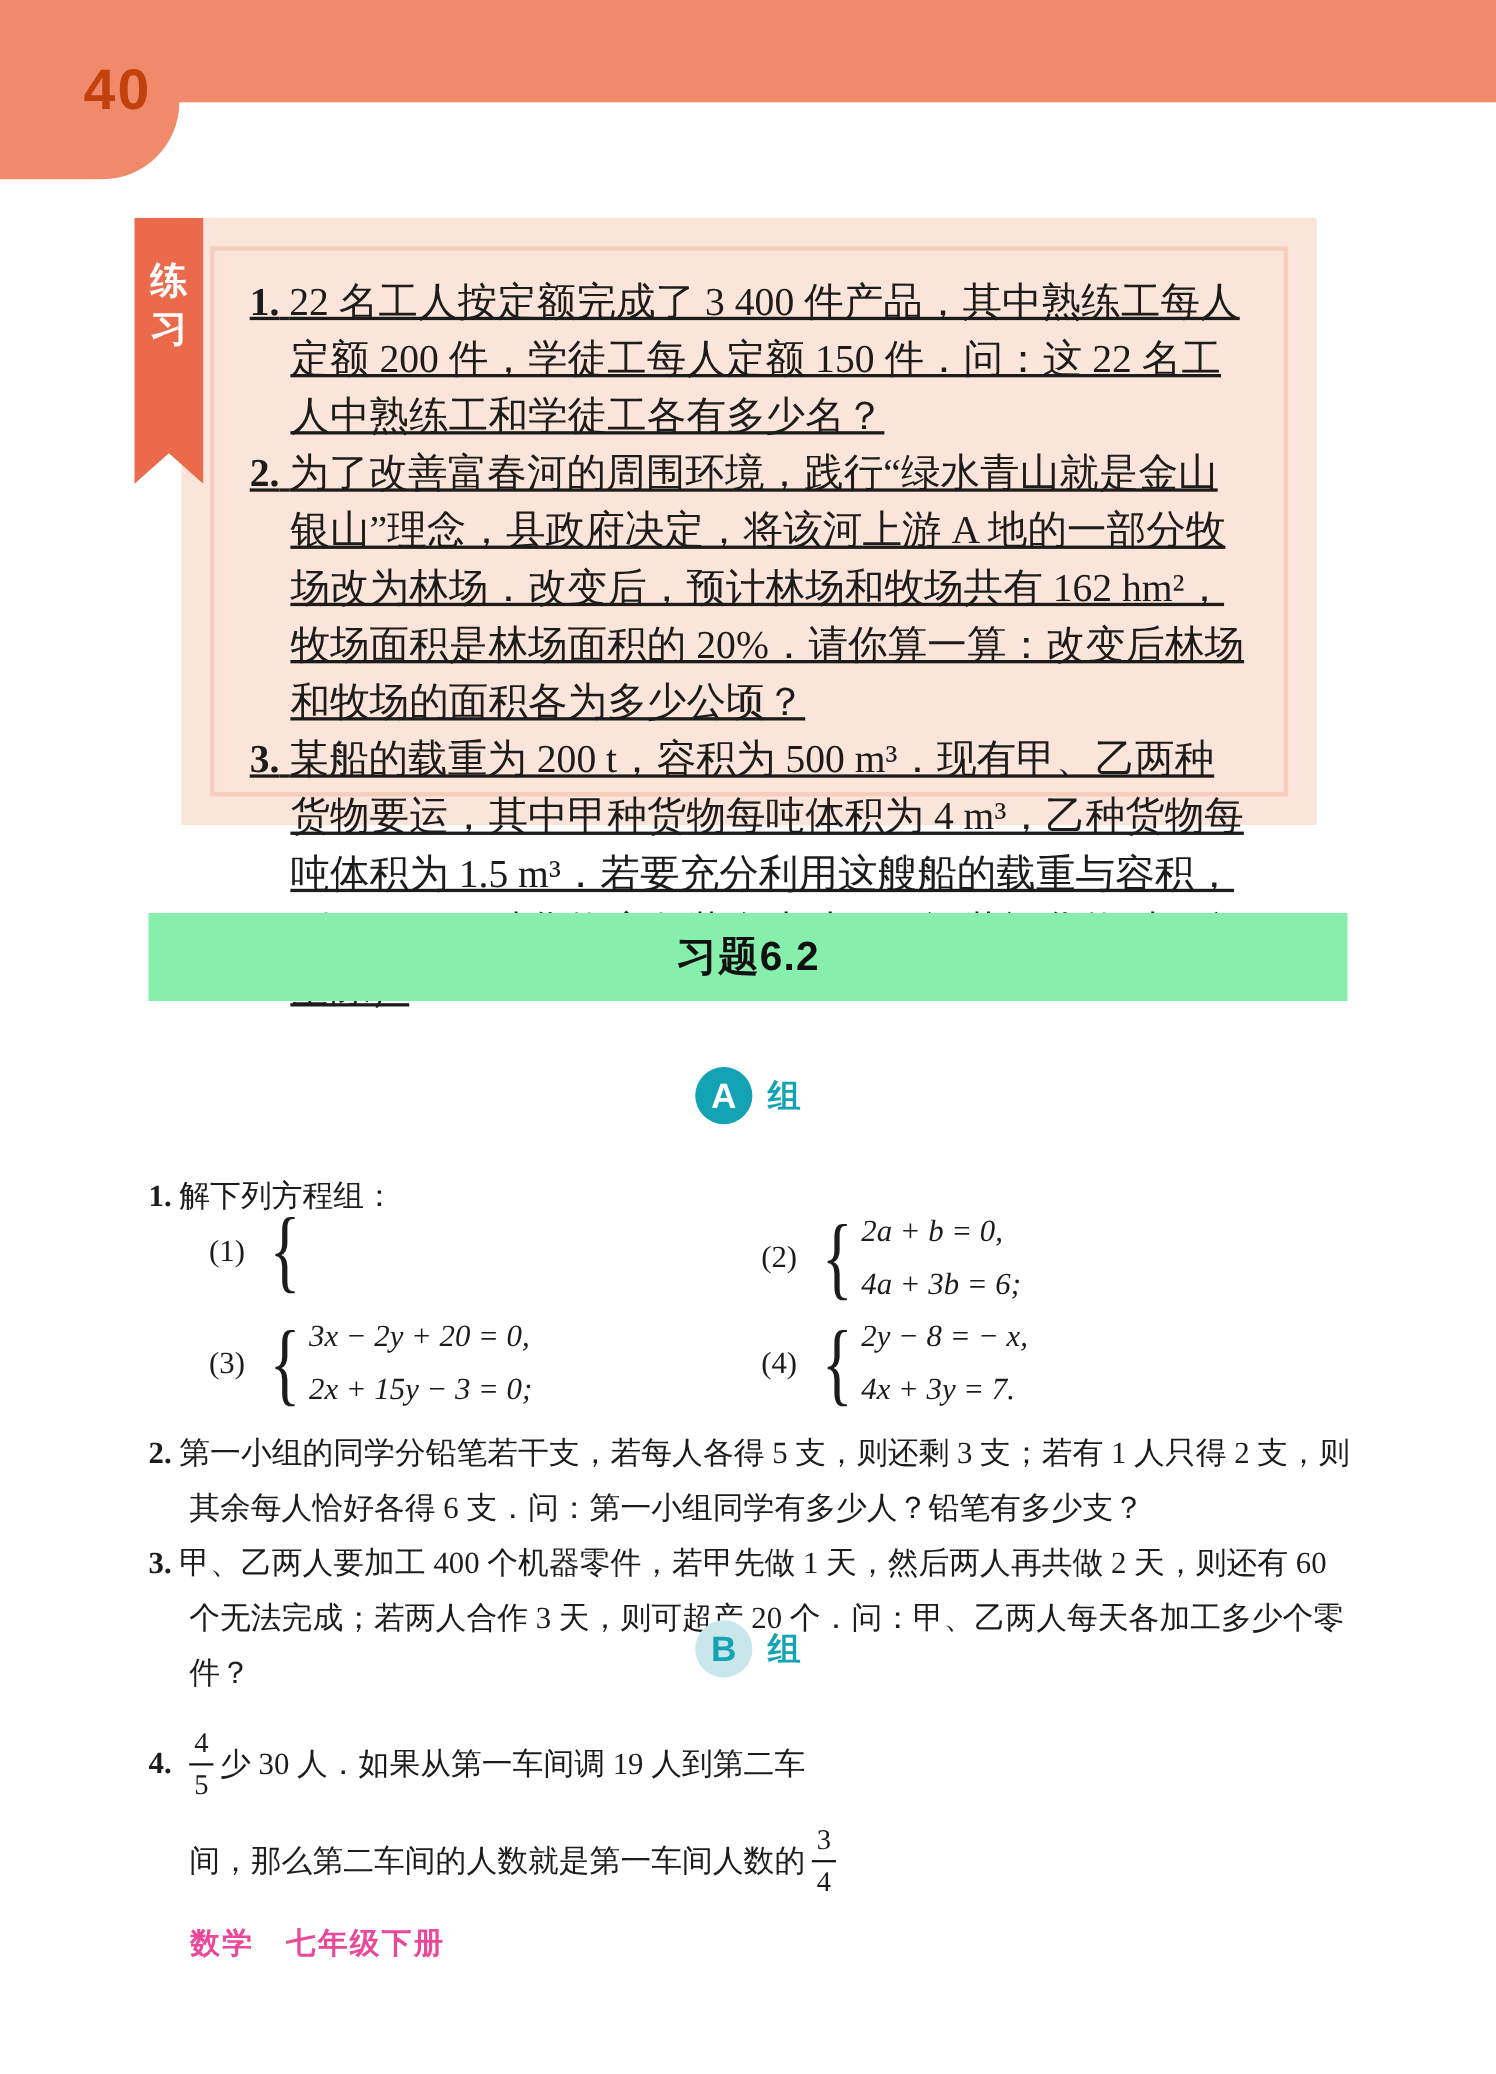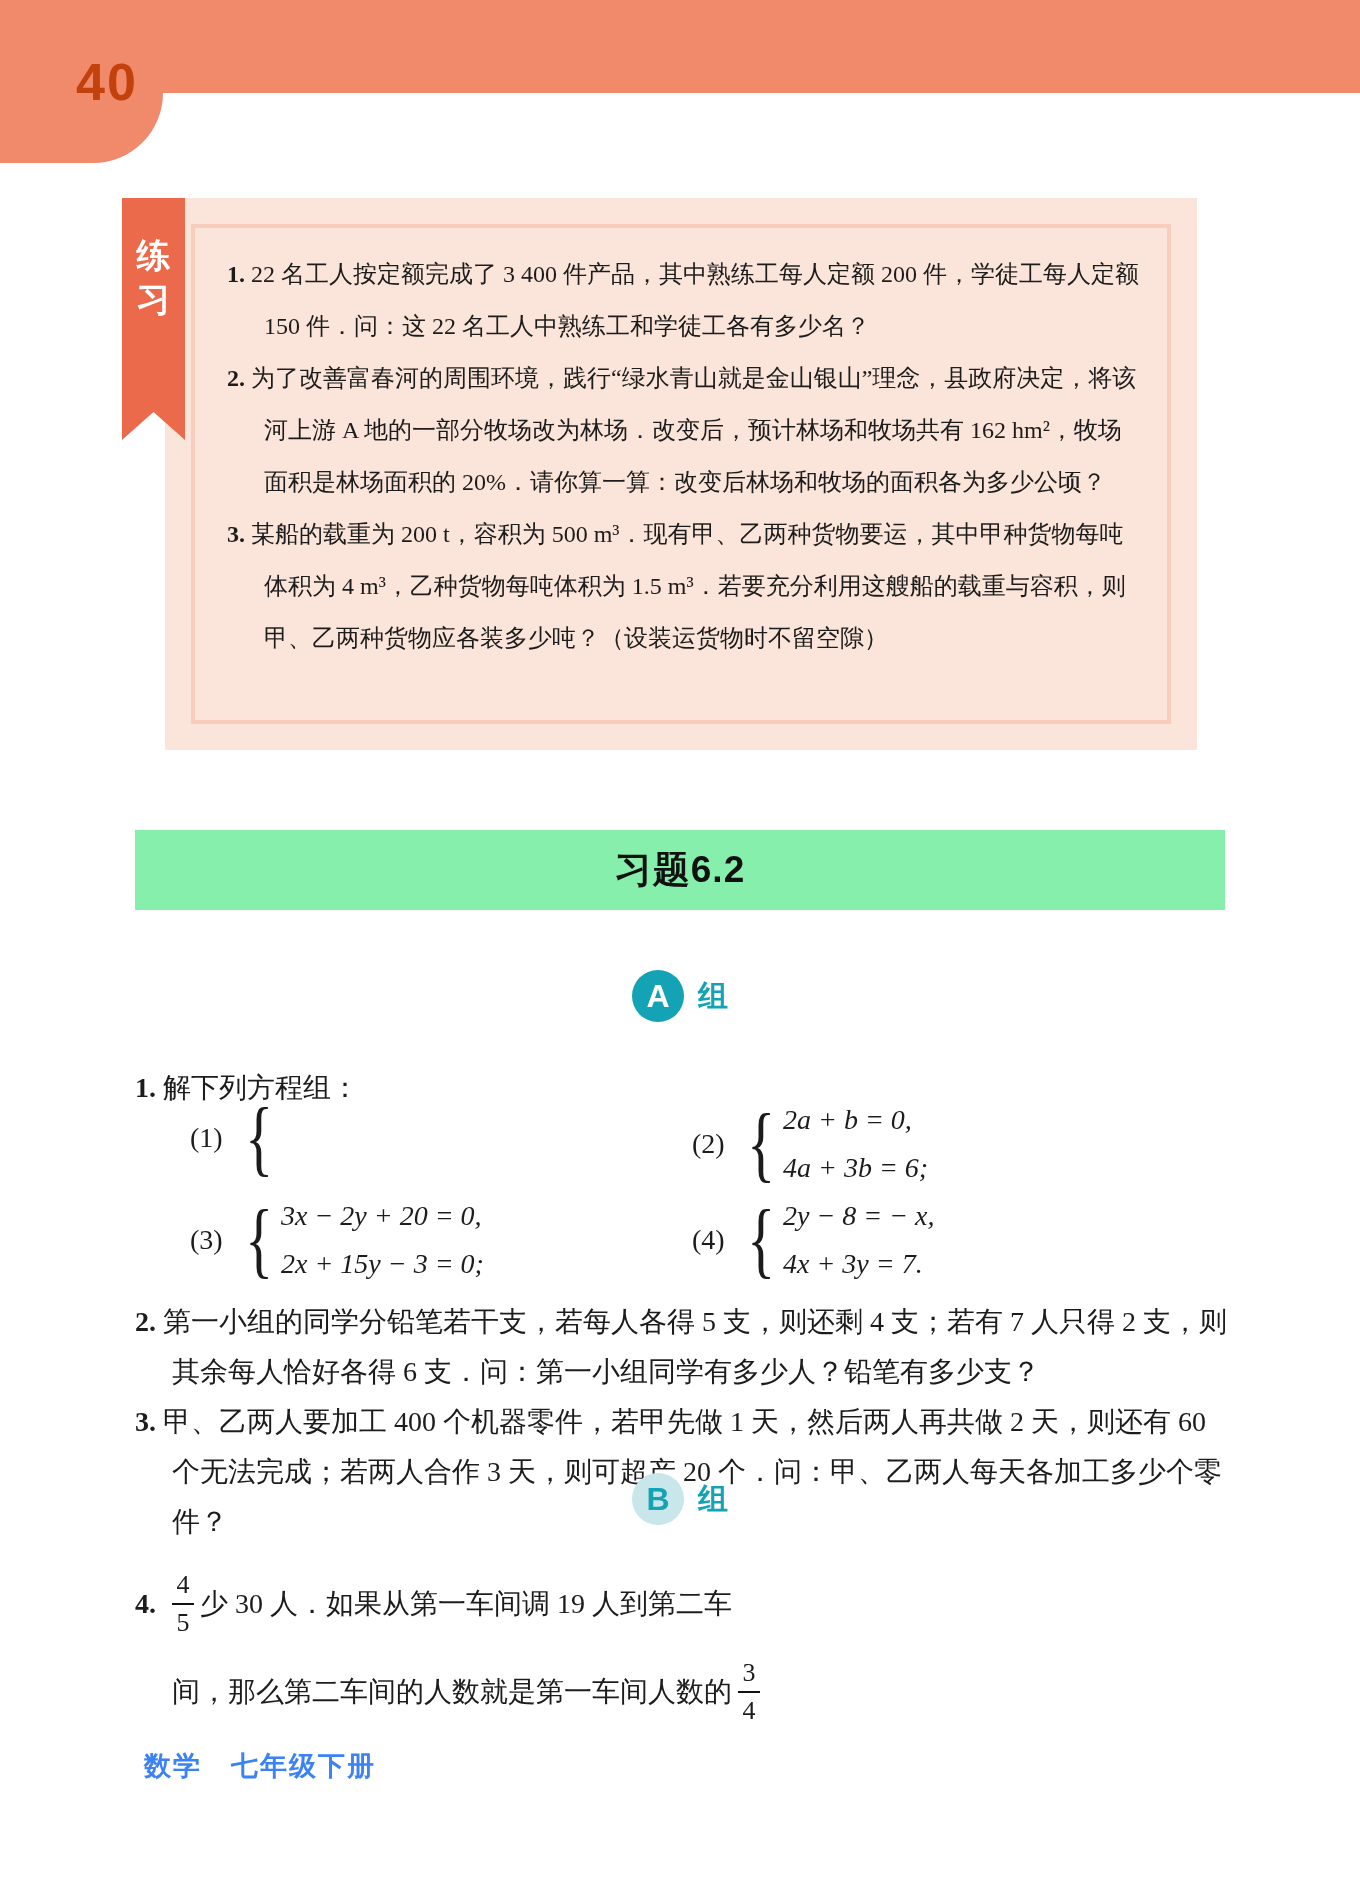--- a/index.html
+++ b/index.html
@@ -34,21 +34,21 @@
   }
   .pframe{
     position:absolute;left:26px;top:26px;right:26px;bottom:26px;
     border:4px solid #f6cebb;
   }
   .pcontent{
     position:absolute;left:62px;top:50px;width:912px;
   }
   .prob{
     margin:0;padding-left:37px;text-indent:-37px;
-    font-size:24px;line-height:52px;
+    font-size:36px;line-height:52px;text-decoration:underline;
   }
   .prob .num{font-family:"Liberation Serif","DejaVu Serif",serif;}
   .ribbon{
     position:absolute;left:122px;top:198px;width:63px;height:242px;
     background:#ec6a4c;
     clip-path:polygon(0 0,100% 0,100% 100%,50% calc(100% - 28px),0 100%);
     display:flex;flex-direction:column;align-items:center;
     padding-top:40px;box-sizing:border-box;gap:10px;
   }
   .ribbon span{
@@ -118,23 +118,23 @@
   .p4l1{left:135px;top:1562px;height:84px;}
   .p4l2{left:172px;top:1650px;height:84px;}
   .p4line b{margin-right:10px;}
   .frac{
     display:inline-flex;flex-direction:column;align-items:center;
     margin:0 6px;font-size:26px;line-height:1.15;
   }
   .fbar{width:22px;height:2px;background:#111111;margin:3px 0;}
   
   .footer{
-    position:absolute;left:144px;top:1748px;
-    font-family:"Liberation Sans","DejaVu Sans",sans-serif;
-    font-weight:bold;font-size:27px;color:#3b82f6;letter-spacing:2px;
+    position:absolute;left:173px;top:1748px;
+    font-family:"Liberation Sans","DejaVu Sans",sans-serif;
+    font-weight:bold;font-size:27px;color:#ec4899;letter-spacing:2px;
   }
 </style>
 </head>
 <body>
 
 <div class="topbar"></div>
 <div class="corner"></div>
 <span class="pagenum">40</span>
 
 <div class="pbox">
@@ -183,21 +183,21 @@
 </div>
 <div class="system s4">
   <span class="syslabel">(4)</span>
   <span class="brace">{</span>
   <span class="eq-lines">
     <span class="eq-line">2y − 8 = − x,</span>
     <span class="eq-line">4x + 3y = 7.</span>
   </span>
 </div>
 
-<div class="mprob" id="p2"><b>2.</b> <span>第一小组的同学分铅笔若干支，若每人各得 5 支，则还剩 4 支；若有 7 人只得 2 支，则其余每人恰好各得 6 支．问：第一小组同学有多少人？铅笔有多少支？</span></div>
+<div class="mprob" id="p2"><b>2.</b> <span>第一小组的同学分铅笔若干支，若每人各得 5 支，则还剩 3 支；若有 1 人只得 2 支，则其余每人恰好各得 6 支．问：第一小组同学有多少人？铅笔有多少支？</span></div>
 <div class="mprob" id="p3"><b>3.</b> <span>甲、乙两人要加工 400 个机器零件，若甲先做 1 天，然后两人再共做 2 天，则还有 60 个无法完成；若两人合作 3 天，则可超产 20 个．问：甲、乙两人每天各加工多少个零件？</span></div>
 
 <div class="group group-b">
   <span class="badge badge-b">B</span>
   <span class="glabel">组</span>
 </div>
 
 <div class="p4line p4l1">
   <b>4.</b><span class="frac"><span>4</span><span class="fbar"></span><span>5</span></span><span>少 30 人．如果从第一车间调 19 人到第二车</span>
 </div>

